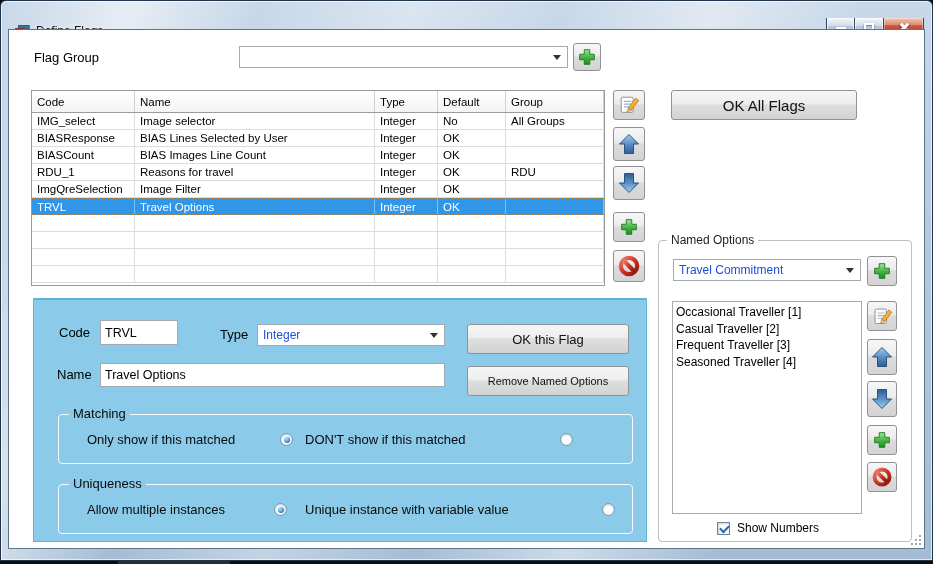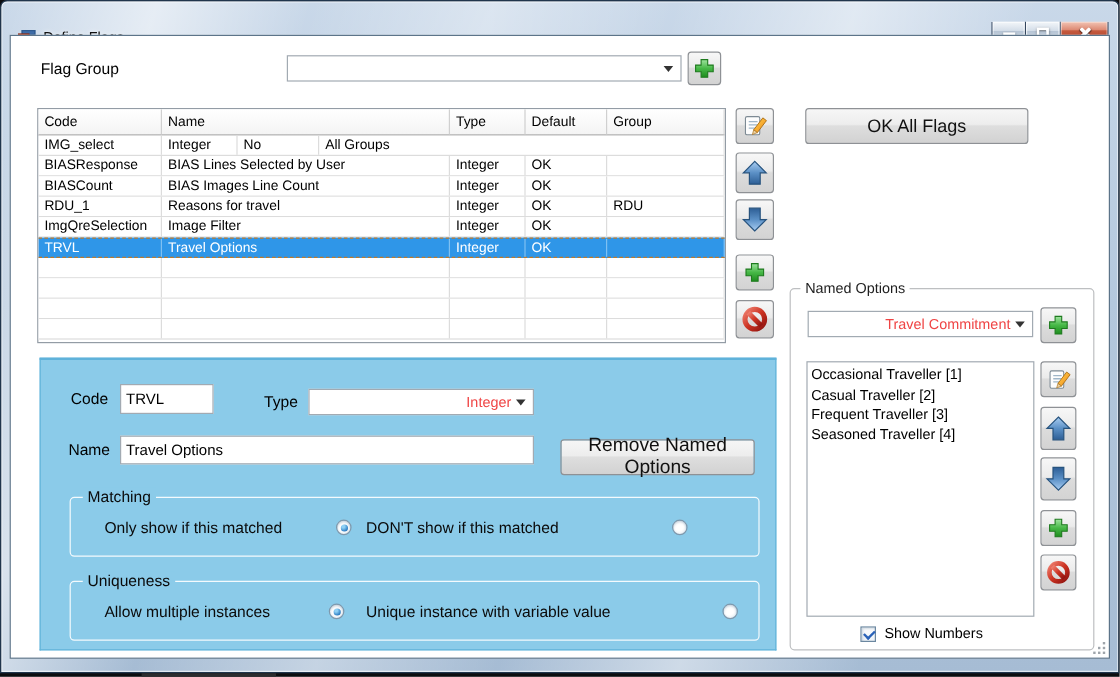--- a/index.html
+++ b/index.html
@@ -32,22 +32,22 @@
   .glyph-close::before, .glyph-close::after { content:""; position:absolute; left:1px; top:5px; width:11px; height:3px; background:#fff; border-radius:1px; box-shadow:0 1px 1px rgba(0,0,0,.5); }
   .glyph-close::before { transform:rotate(45deg); }
   .glyph-close::after  { transform:rotate(-45deg); }
 
   
   .client { position:absolute; left:7px; right:7px; top:28px; height:520px;
     background:#fff; border:1px solid #5c7489; }
 
   .lbl { position:absolute; font-size:13px; color:#000; }
 
-  .combo { position:absolute; background:#fff; border:1px solid #a2aab2; font-size:12px; color:#ef4444;
-    display:flex; align-items:center; padding:0 18px 0 5px;justify-content:flex-end; }
+  .combo { position:absolute; background:#fff; border:1px solid #a2aab2; font-size:12px; color:#1d4ed8;
+    display:flex; align-items:center; padding:0 18px 0 5px; }
   .combo .arrow { position:absolute; right:6px; top:50%; margin-top:-2px; width:0; height:0;
     border-left:4px solid transparent; border-right:4px solid transparent; border-top:5px solid #333; }
 
   .icon-btn { position:absolute; width:32px; border:1px solid #8e9195; border-radius:3px;
     background:linear-gradient(180deg,#f7f7f7 0%, #ebebeb 45%, #dcdcdc 50%, #d3d3d3 100%);
     display:flex; align-items:center; justify-content:center; cursor:default; }
   .push-btn { position:absolute; border:1px solid #8e9195; border-radius:3px;
     background:linear-gradient(180deg,#f6f6f6 0%, #ededed 45%, #dedede 50%, #d2d2d2 100%);
     display:flex; align-items:center; justify-content:center; font-size:13px; color:#111; cursor:default; }
 
@@ -164,20 +164,21 @@
     <div class="grid">
       <div class="grid-header">
         <div class="cell c-code">Code</div>
         <div class="cell c-name">Name</div>
         <div class="cell c-type">Type</div>
         <div class="cell c-default">Default</div>
         <div class="cell c-group">Group</div>
       </div>
       <div class="grid-row">
         <div class="cell c-code">IMG_select</div>
+        <div class="cell c-name">Image selector</div>
         <div class="cell c-type">Integer</div>
         <div class="cell c-default">No</div>
         <div class="cell c-group">All Groups</div>
       </div>
       <div class="grid-row">
         <div class="cell c-code">BIASResponse</div>
         <div class="cell c-name">BIAS Lines Selected by User</div>
         <div class="cell c-type">Integer</div>
         <div class="cell c-default">OK</div>
         <div class="cell c-group"></div>
@@ -325,24 +326,25 @@
     </div>
 
     <div class="panel">
       <span class="lbl" style="left:25px; top:25px;">Code</span>
       <input class="textbox" style="left: 66px; top: 20px; width: 78px; height: 25px;" value="TRVL">
       <span class="lbl" style="left:186px; top:27px;">Type</span>
       <div class="combo" style="left:223px; top:24px; width:188px; height:22px;">
         <span>Integer</span>
         <span class="arrow"></span>
       </div>
+      <div class="push-btn" style="left:433px; top:24px; width:162px; height:30px;">OK this Flag</div>
 
       <span class="lbl" style="left:23px; top:67px;">Name</span>
       <input class="textbox" style="left: 66px; top: 63px; width: 345px; height: 24px;" value="Travel Options">
-      <div class="push-btn" style="left:433px; top:66px; width:162px; height:30px; font-size:16px;text-align:center;">Remove Named Options</div>
+      <div class="push-btn" style="left:433px; top:66px; width:162px; height:30px; font-size:11px;text-align:center;">Remove Named Options</div>
 
       <div class="panel-group" style="left:24px; top:184px; width:575px; height:50px;">
         <span class="legend">Uniqueness</span>
         <div class="radio-opt" style="left:28px; top:17px; width:200px;">
           <span>Allow multiple instances</span>
           <span class="radio checked"></span>
         </div>
         <div class="radio-opt" style="left:246px; top:17px; width:310px;">
           <span>Unique instance with variable value</span>
           <span class="radio"></span>

